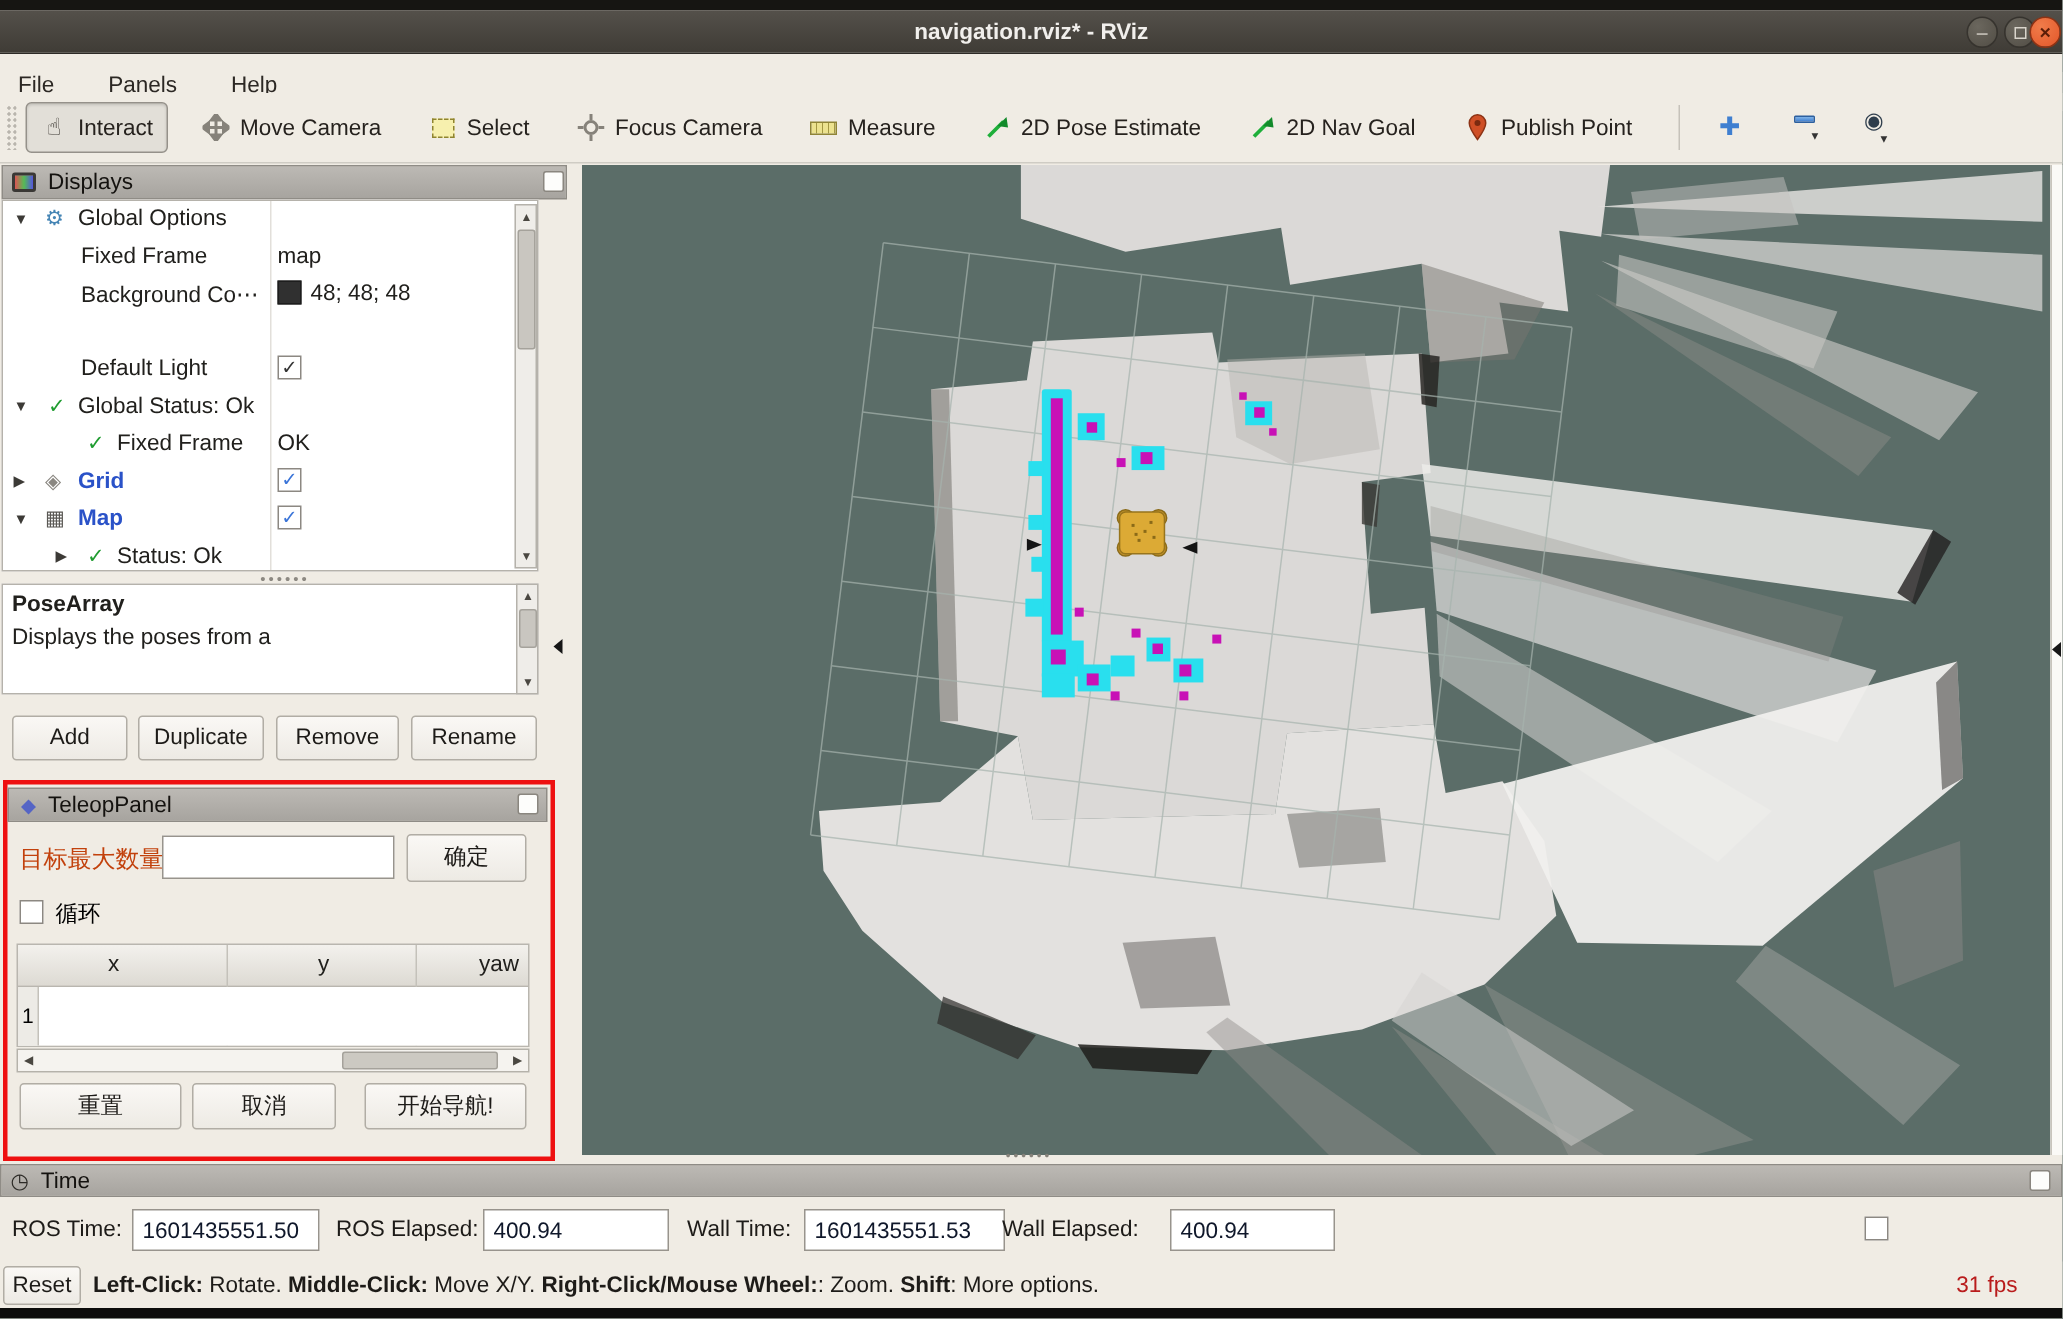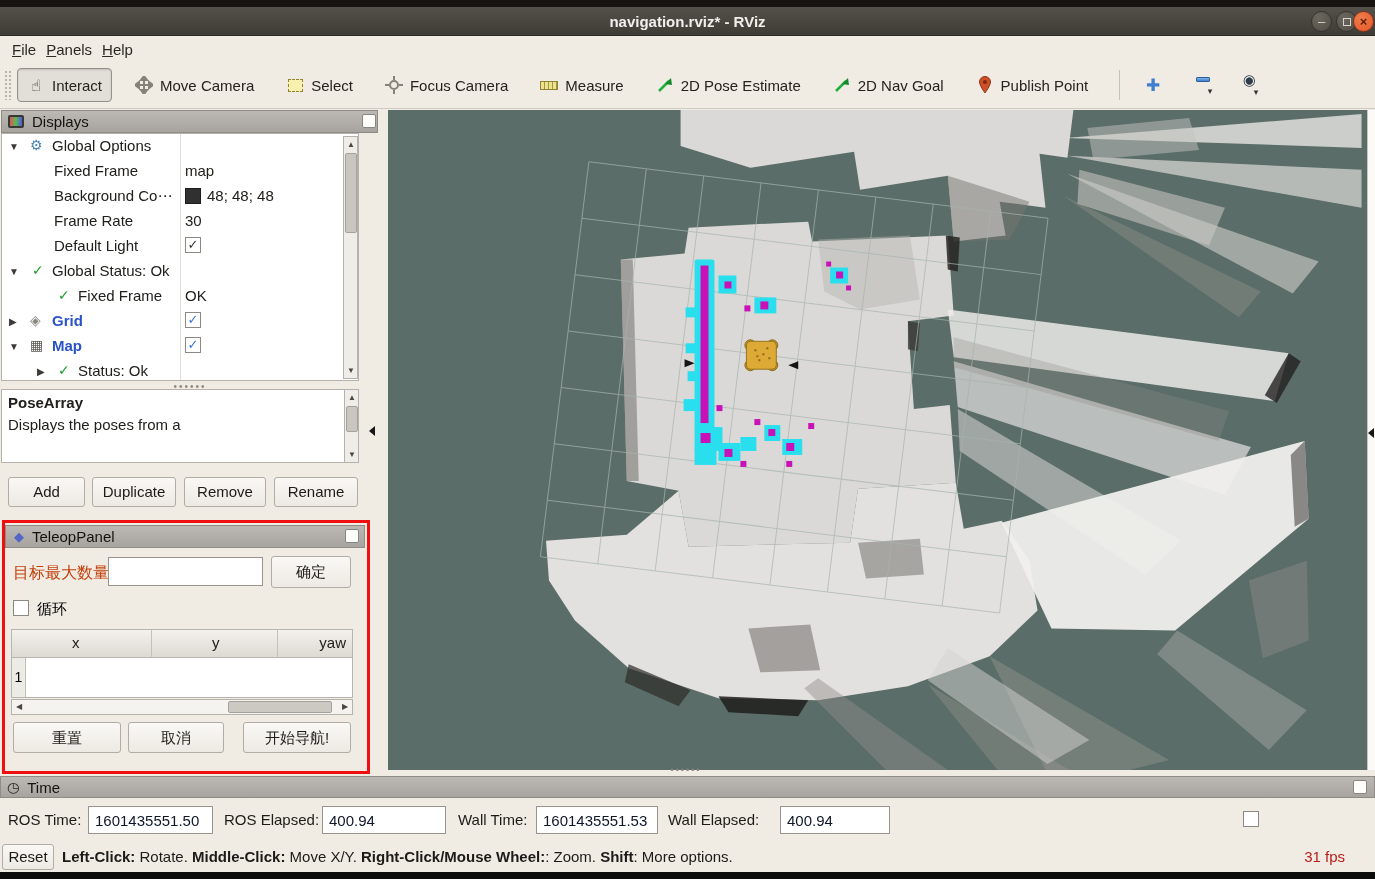--- a/index.html
+++ b/index.html
@@ -16,21 +16,21 @@
   
   .topstrip{left:0;top:0;width:1375px;height:7px;background:#161512;}
   .titlebar{left:0;top:7px;width:1375px;height:29px;background:linear-gradient(#54504a,#3f3c36);border-bottom:1px solid #2c2a26;}
   .title-text{width:100%;text-align:center;line-height:29px;color:#f1efec;font-size:15px;font-weight:bold;}
   .winbtn{top:11px;width:21px;height:21px;border-radius:50%;text-align:center;line-height:19px;font-size:13px;color:#d9d5cc;}
   .winbtn.min,.winbtn.max{background:radial-gradient(circle at 35% 30%,#6b675e,#514d45);border:1px solid #36332e;}
   .winbtn.close{background:radial-gradient(circle at 35% 30%,#f07c4a,var(--close-button));border:1px solid #8c3315;color:#5c1d08;font-weight:bold;}
   .maxglyph{display:inline-block;width:8px;height:8px;border:1.5px solid #d9d5cc;margin-top:5px;}
 
   
-  .menubar{left:0;top:36px;width:1375px;height:26px;background:var(--panel-bg);display:flex;align-items:center;padding-left:12px;gap:10px;}
+  .menubar{left:0;top:48px;width:1375px;height:26px;background:var(--panel-bg);display:flex;padding-left:12px;gap:36px;}
   .menu-item{font-size:15px;color:#2c2824;cursor:default;}
   .menu-item::first-letter{text-decoration:underline;}
 
   
   .toolbar{left:0;top:62px;width:1375px;height:47px;background:var(--panel-bg);border-bottom:1px solid #cfccc4;display:flex;align-items:center;padding-left:4px;}
   .grip{width:7px;height:30px;margin-right:6px;background-image:radial-gradient(#b9b5ad 1px,transparent 1.2px);background-size:4px 4px;}
   .tool{display:flex;align-items:center;gap:7px;font-size:15px;color:#26221e;padding:7px 9px;white-space:nowrap;}
   .tool.pressed{background:#e2dfd8;border:1px solid #95918a;border-radius:4px;box-shadow:inset 0 1px 2px rgba(0,0,0,.15);}
   .tool+.tool{margin-left:14px;}
   .ticon{display:inline-flex;width:18px;height:18px;align-items:center;justify-content:center;}
@@ -233,24 +233,20 @@
     <span class="ricon gear-c" style="left:28px;">⚙</span>
     <span class="rlabel" style="left:50px;">Global Options</span>
   </div>
   <div class="trow" style="top:26px;">
     <span class="rlabel" style="left:52px;">Fixed Frame</span>
     <span class="rvalue">map</span>
   </div>
   <div class="trow" style="top:51px;">
     <span class="rlabel" style="left:52px;">Background Co⋯</span>
     <span class="rvalue"><span class="swatch"></span><span>48; 48; 48</span></span>
-  </div>
-  <div class="trow" style="top:76px;">
-    <span class="rlabel" style="left:52px;">Frame Rate</span>
-    <span class="rvalue">30</span>
   </div>
   <div class="trow" style="top:101px;">
     <span class="rlabel" style="left:52px;">Default Light</span>
     <span class="rvalue cb dark">✓</span>
   </div>
   <div class="trow" style="top:126px;">
     <span class="exp" style="left:7px;">▼</span>
     <span class="ricon green" style="left:30px;">✓</span>
     <span class="rlabel" style="left:50px;">Global Status: Ok</span>
   </div>
@@ -457,21 +453,21 @@
   <span class="clock-icon">◷</span>
   <span>Time</span>
 </div>
 <div class="abs floatbtn" style="left:1353px;top:780px;"></div>
 
 <span class="tfield-label" style="left:8px;">ROS Time:</span>
 <input class="tfield-input" style="left: 88px; width: 125px;" value="1601435551.50">
 <span class="tfield-label" style="left:224px;">ROS Elapsed:</span>
 <input class="tfield-input" style="left: 322px; width: 124px;" value="400.94">
 <span class="tfield-label" style="left:458px;">Wall Time:</span>
-<input class="tfield-input" style="left: 536px; width: 122px;" value="1601435551.53">
+<input class="tfield-input" style="left: 536px; width: 134px;" value="1601435551.53">
 <span class="tfield-label" style="left:668px;">Wall Elapsed:</span>
 <input class="tfield-input" style="left: 780px; width: 110px;" value="400.94">
 <span class="cb abs" style="left:1243px;top:811px;"></span>
 <span class="abs" style="left:1267px;top:842px;height:28px;line-height:28px;font-size:11px;">Experimental</span>
 
 <div class="abs statusbar">
   <div class="btn abs" style="left:2px;top:3px;width:52px;height:26px;line-height:24px;">Reset</div>
   <div class="status-text">
     <span class="b">Left-Click:</span><span> Rotate. </span><span class="b">Middle-Click:</span><span> Move X/Y. </span><span class="b">Right-Click/Mouse Wheel:</span><span>: Zoom. </span><span class="b">Shift</span><span>: More options.</span>
   </div>

